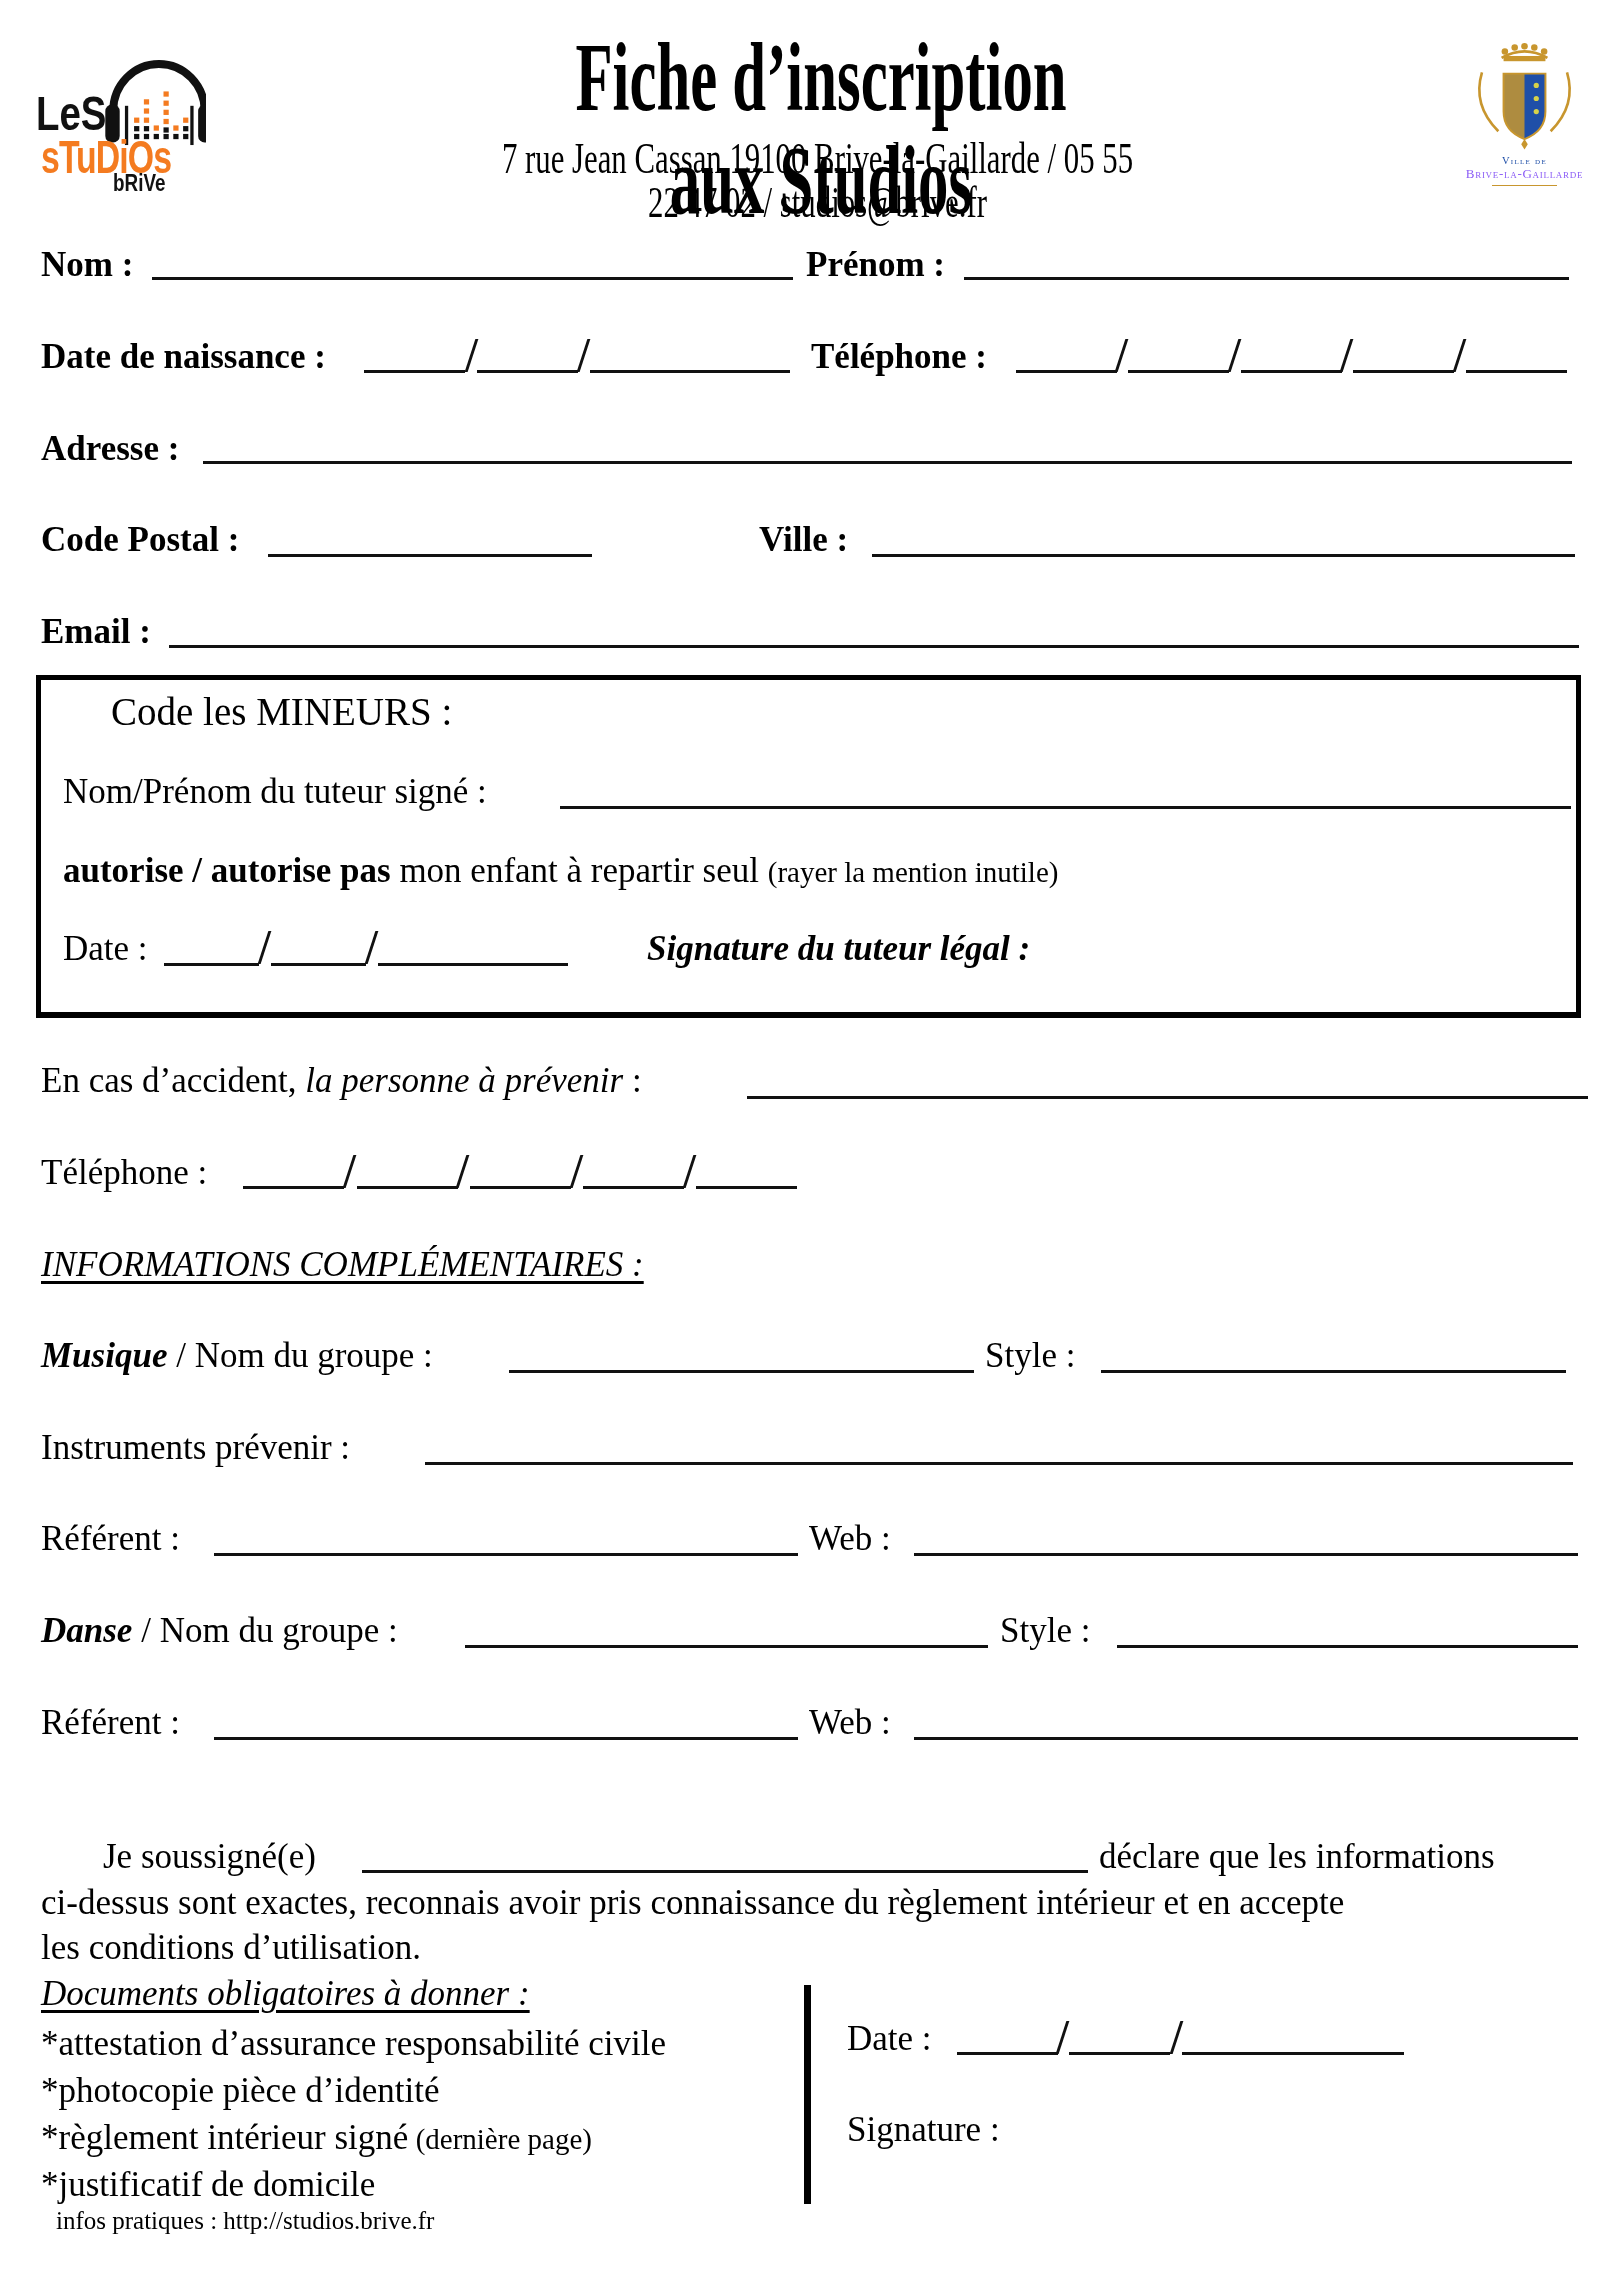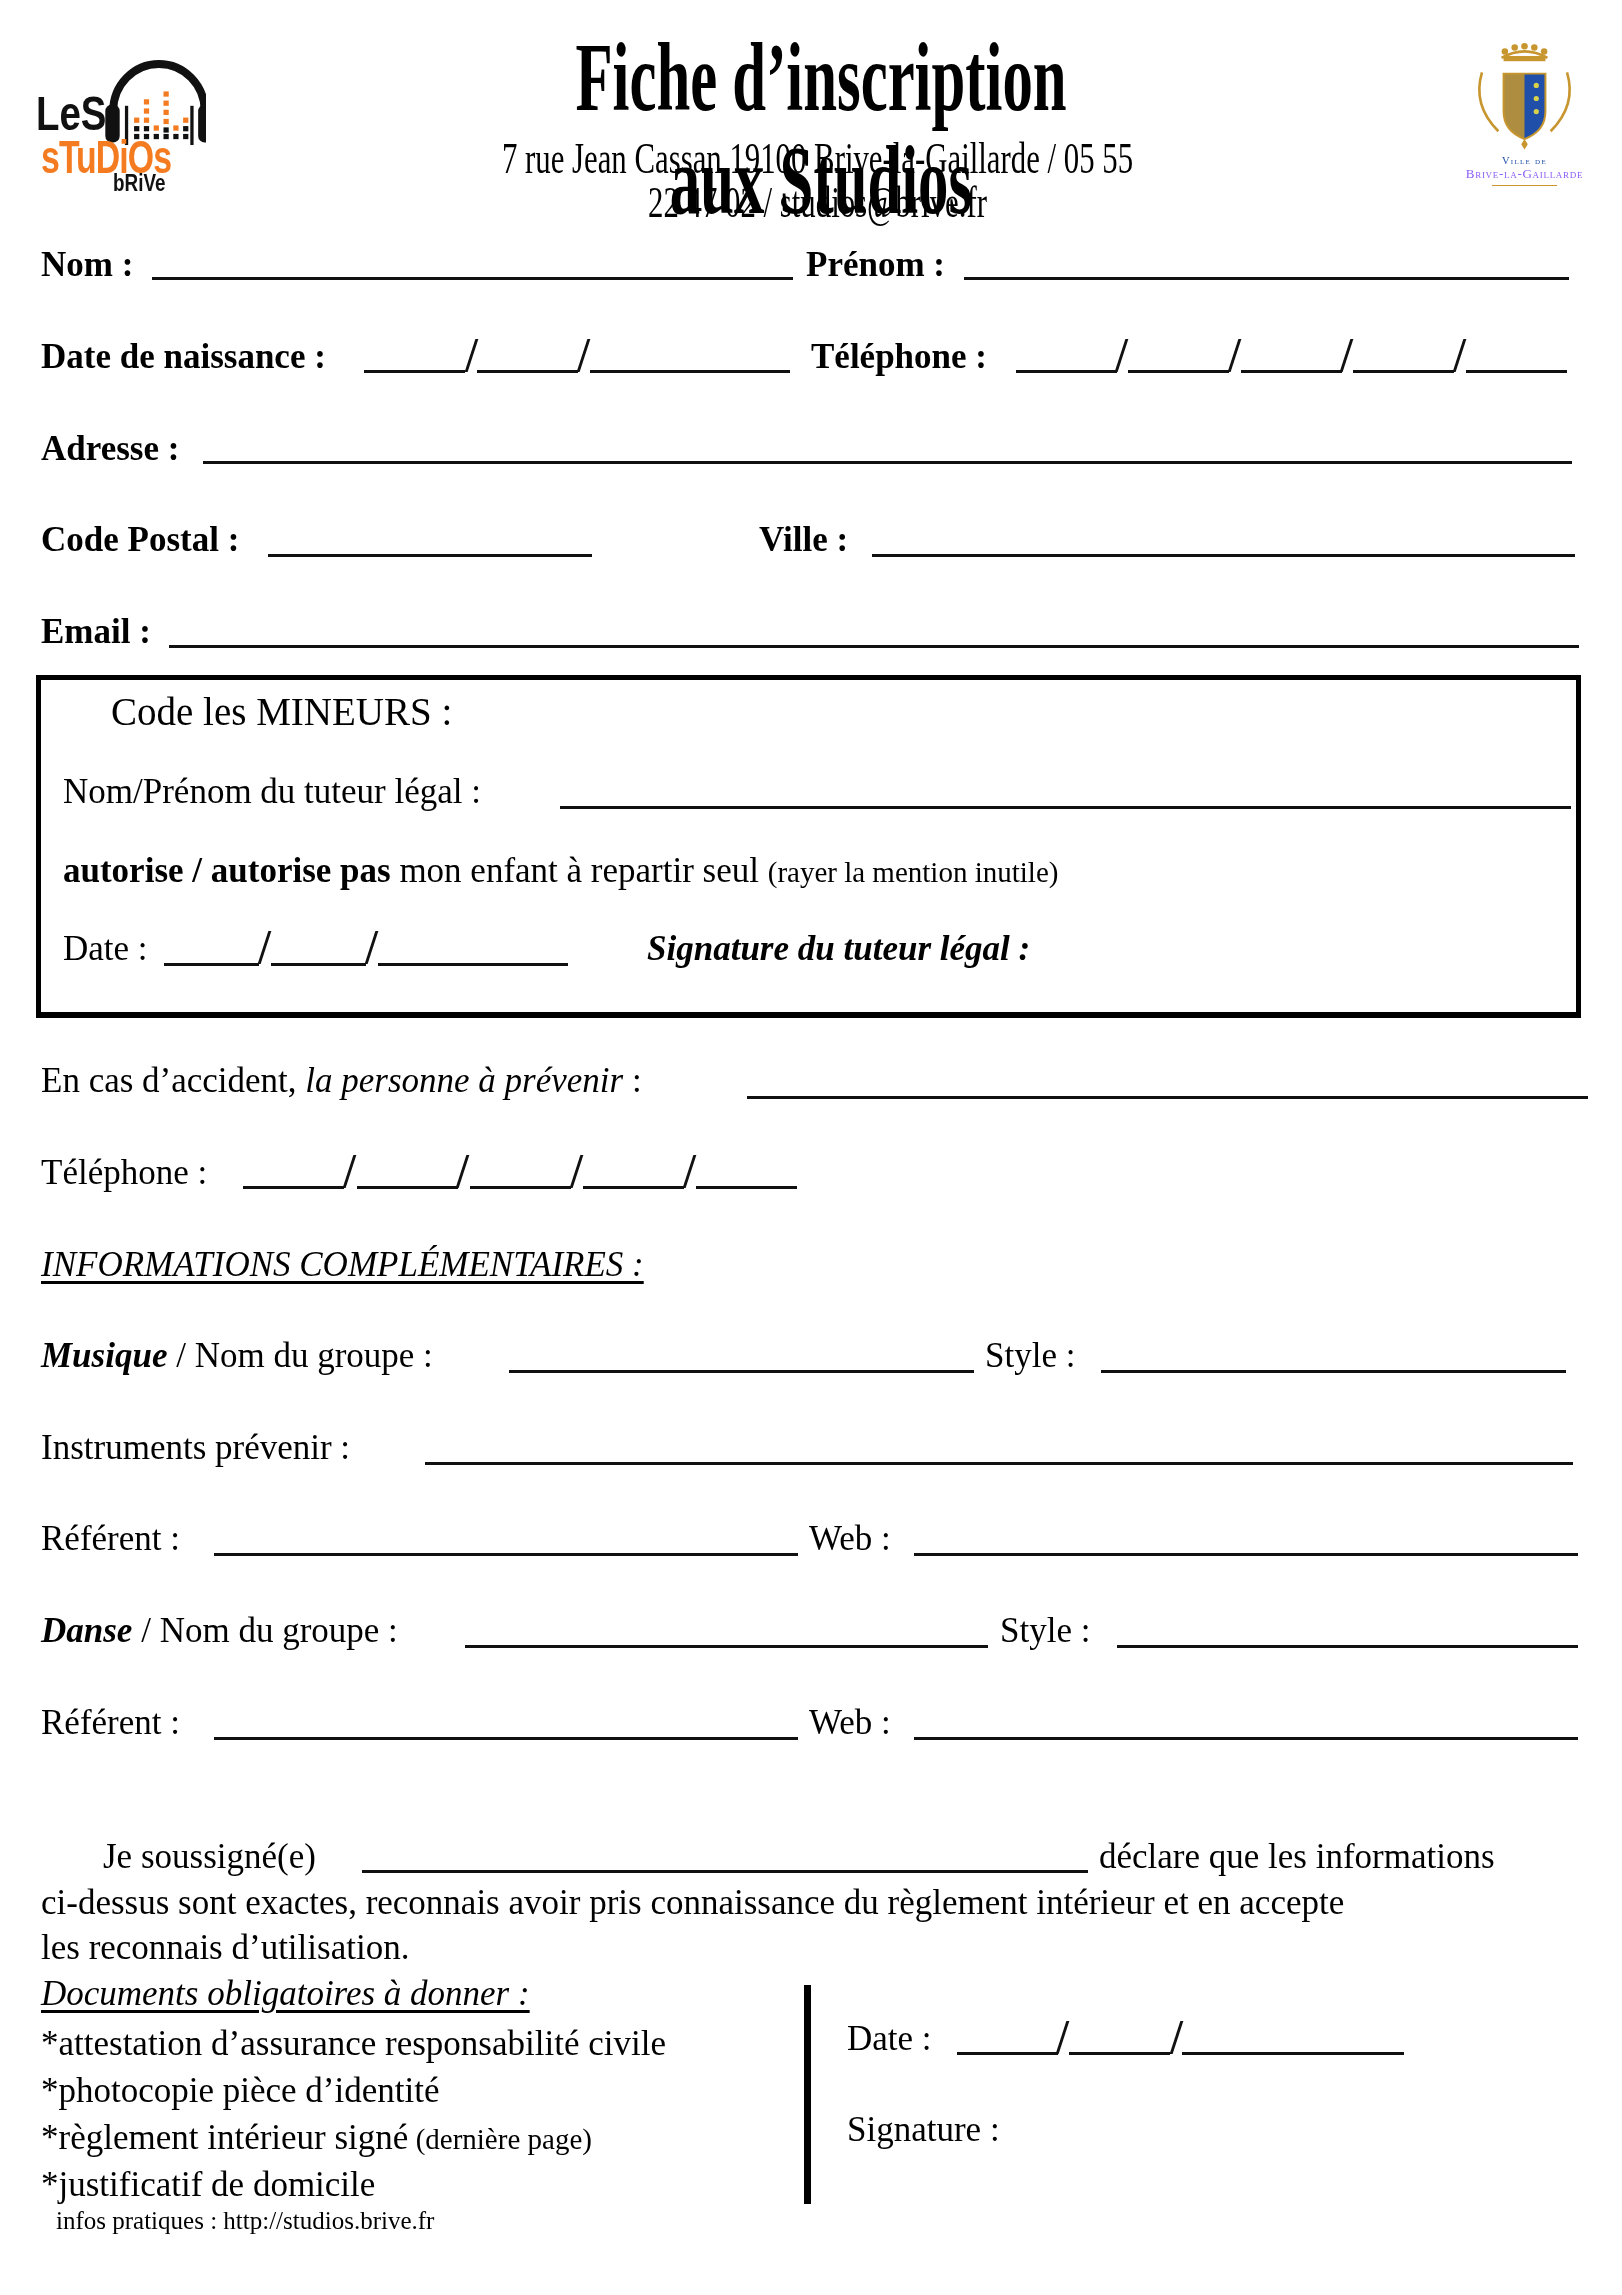--- a/index.html
+++ b/index.html
@@ -135,21 +135,21 @@
 <div class="lbl" style="left:41px;top:522px;">Code Postal :</div>
 <div class="line" style="left:268px;top:554px;width:324px;"></div>
 <div class="lbl" style="left:759px;top:522px;">Ville :</div>
 <div class="line" style="left:872px;top:554px;width:703px;"></div>
 
 <div class="lbl" style="left:41px;top:614px;">Email :</div>
 <div class="line" style="left:169px;top:645px;width:1410px;"></div>
 
 <div class="minors-box"></div>
 <div class="lbl norm" style="left:111px;top:692px;font-size:39px;">Code les MINEURS :</div>
-<div class="lbl norm" style="left:63px;top:774px;">Nom/Prénom du tuteur légal :</div>
+<div class="lbl norm" style="left:63px;top:774px;">Nom/Prénom du tuteur signé :</div>
 <div class="line" style="left:560px;top:806px;width:1011px;"></div>
 <div class="abs" style="left:63px;top:853px;font-size:35px;line-height:1;white-space:nowrap;">
   <b>autorise / autorise pas</b><span> mon enfant à repartir seul </span><span class="small">(rayer la mention inutile)</span>
 </div>
 <div class="lbl norm" style="left:63px;top:931px;">Date :</div>
 <div>
   <div class="line" style="left:164px;top:963px;width:95px;"></div>
   <div class="slash" style="left:263px;top:931px;"></div>
   <div class="line" style="left:271px;top:963px;width:95px;"></div>
   <div class="slash" style="left:370px;top:931px;"></div>
@@ -201,21 +201,21 @@
 
 <div class="lbl norm" style="left:41px;top:1705px;">Référent :</div>
 <div class="line" style="left:214px;top:1737px;width:584px;"></div>
 <div class="lbl norm" style="left:809px;top:1705px;">Web :</div>
 <div class="line" style="left:914px;top:1737px;width:664px;"></div>
 
 <div class="lbl norm" style="left:103px;top:1839px;">Je soussigné(e)</div>
 <div class="line" style="left:362px;top:1870px;width:726px;"></div>
 <div class="lbl norm" style="left:1099px;top:1839px;">déclare que les informations</div>
 <div class="lbl norm" style="left:41px;top:1885px;">ci-dessus sont exactes, reconnais avoir pris connaissance du règlement intérieur et en accepte</div>
-<div class="lbl norm" style="left:41px;top:1930px;">les reconnais d’utilisation.</div>
+<div class="lbl norm" style="left:41px;top:1930px;">les conditions d’utilisation.</div>
 
 <div class="abs italic u" style="left:41px;top:1976px;font-size:35px;line-height:1;">Documents obligatoires à donner :</div>
 <div class="abs" style="left:41px;top:2021px;font-size:35px;line-height:46px;white-space:nowrap;">
   <div><span>*attestation d’assurance responsabilité civile</span><span class="small"></span></div>
   <div><span>*photocopie pièce d’identité</span><span class="small"></span></div>
   <div><span>*règlement intérieur signé</span><span class="small"> (dernière page)</span></div>
   <div><span>*justificatif de domicile</span><span class="small"></span></div>
 </div>
 
 <div class="vdiv"></div>

